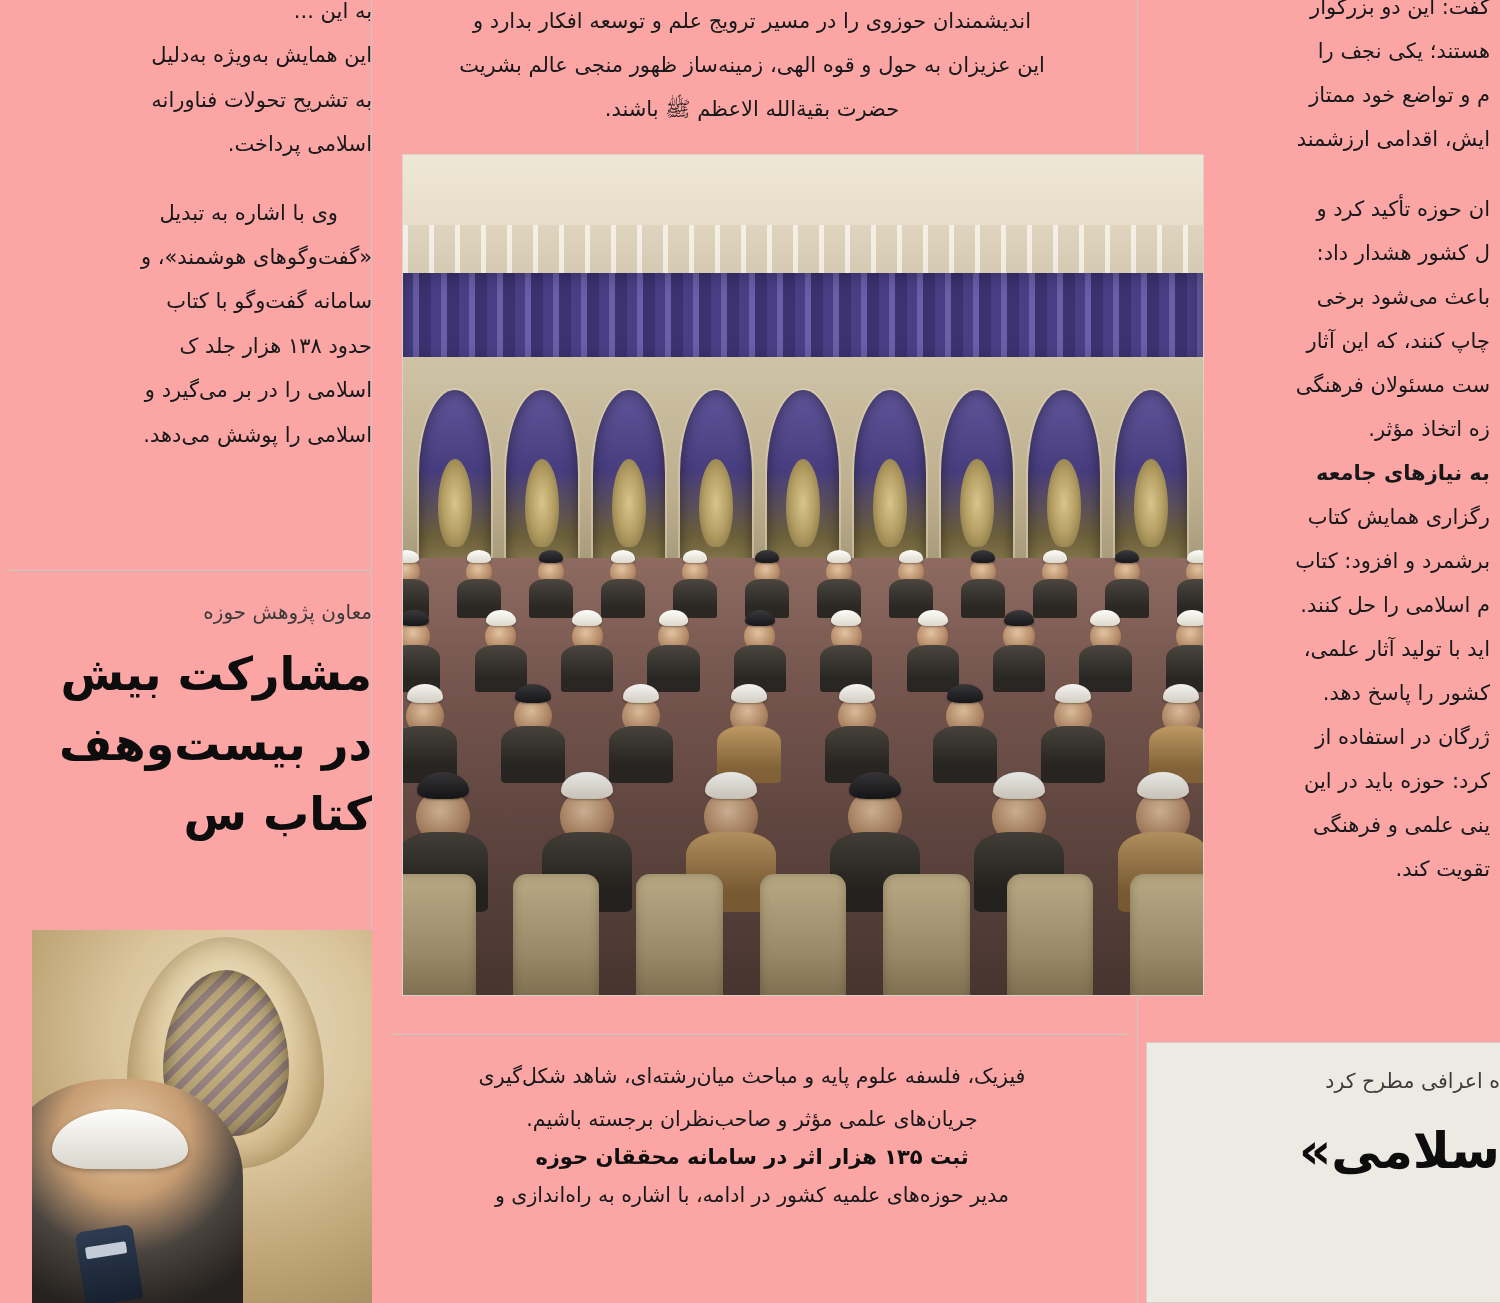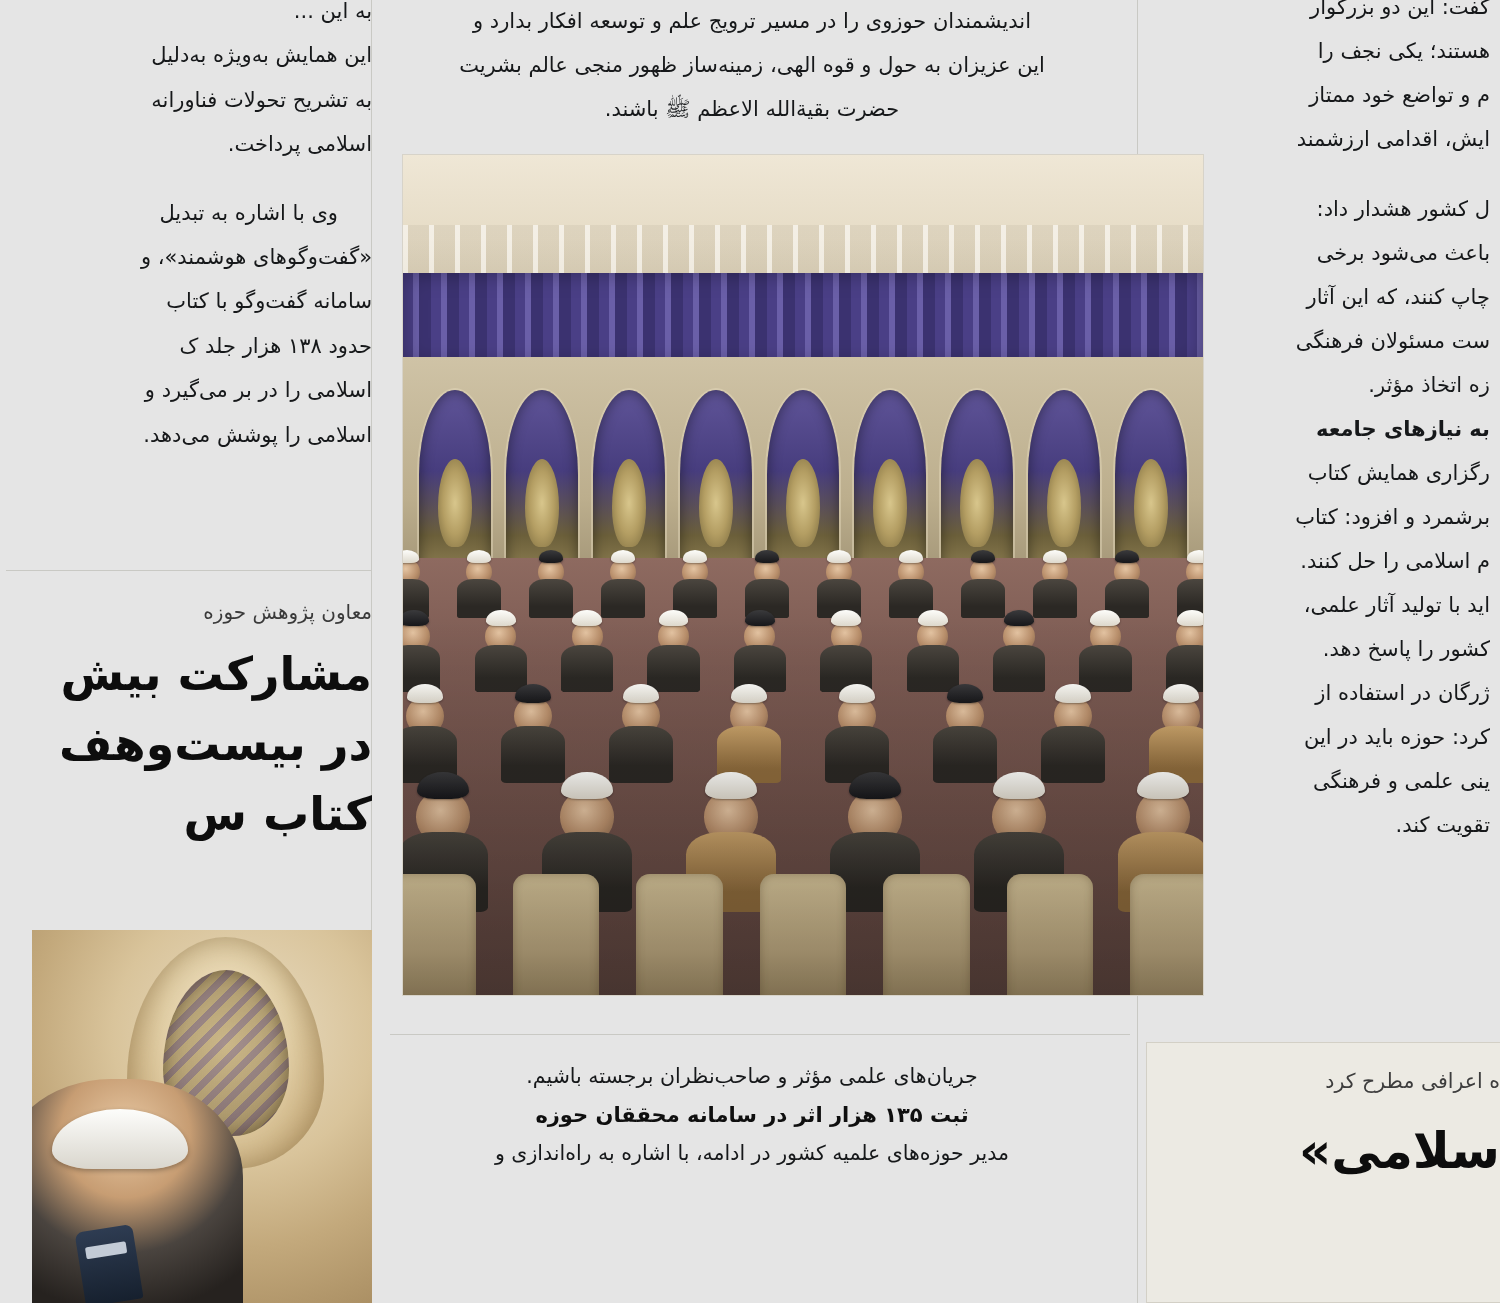--- a/index.html
+++ b/index.html
@@ -11,21 +11,21 @@
     width: 1500px;
     height: 1303px;
     position: relative;
     overflow: hidden;
     font-family: "DejaVu Sans", "Liberation Sans", sans-serif;
     color: #1a1a1a;
   }
   .page {
     position: absolute;
     inset: 0;
-    background: #e5e5e5;
+    background: #fca5a5;
   }
 
   
   .col {
     position: absolute;
     box-sizing: border-box;
   }
   .rule {
     position: absolute;
     background: #c9c9c4;
@@ -617,39 +617,41 @@
           </div>
         </div>
         <div class="cp-shade"></div>
       </div>
     </div>
 
     <div id="center-divider"></div>
 
     <div id="center-bottom-text">
       <div class="body-text" style="text-align:center;">
+        <p>فیزیک، فلسفه علوم پایه و مباحث میان‌رشته‌ای، شاهد شکل‌گیری</p>
         <p>جریان‌های علمی مؤثر و صاحب‌نظران برجسته باشیم.</p>
       </div>
       <div id="center-subhead">ثبت ۱۳۵ هزار اثر در سامانه محققان حوزه</div>
       <div class="body-text" style="text-align:center;">
         <p>مدیر حوزه‌های علمیه کشور در ادامه، با اشاره به راه‌اندازی و</p>
       </div>
     </div>
   </div>
 
   <div class="col" id="right-col">
 
     <div id="right-top-text">
       <div class="body-text">
         <p>گفت: این دو بزرگوار</p>
         <p>هستند؛ یکی نجف را</p>
         <p>م و تواضع خود ممتاز</p>
         <p>ایش، اقدامی ارزشمند</p>
       </div>
       <div class="body-text" style="margin-top:28px;">
+        <p>ان حوزه تأکید کرد و</p>
         <p>ل کشور هشدار داد:</p>
         <p>باعث می‌شود برخی</p>
         <p>چاپ کنند، که این آثار</p>
         <p>ست مسئولان فرهنگی</p>
         <p>زه اتخاذ مؤثر.</p>
         <p class="rb">به نیازهای جامعه</p>
         <p>رگزاری همایش کتاب</p>
         <p>برشمرد و افزود: کتاب</p>
         <p>م اسلامی را حل کنند.</p>
         <p>اید با تولید آثار علمی،</p>

